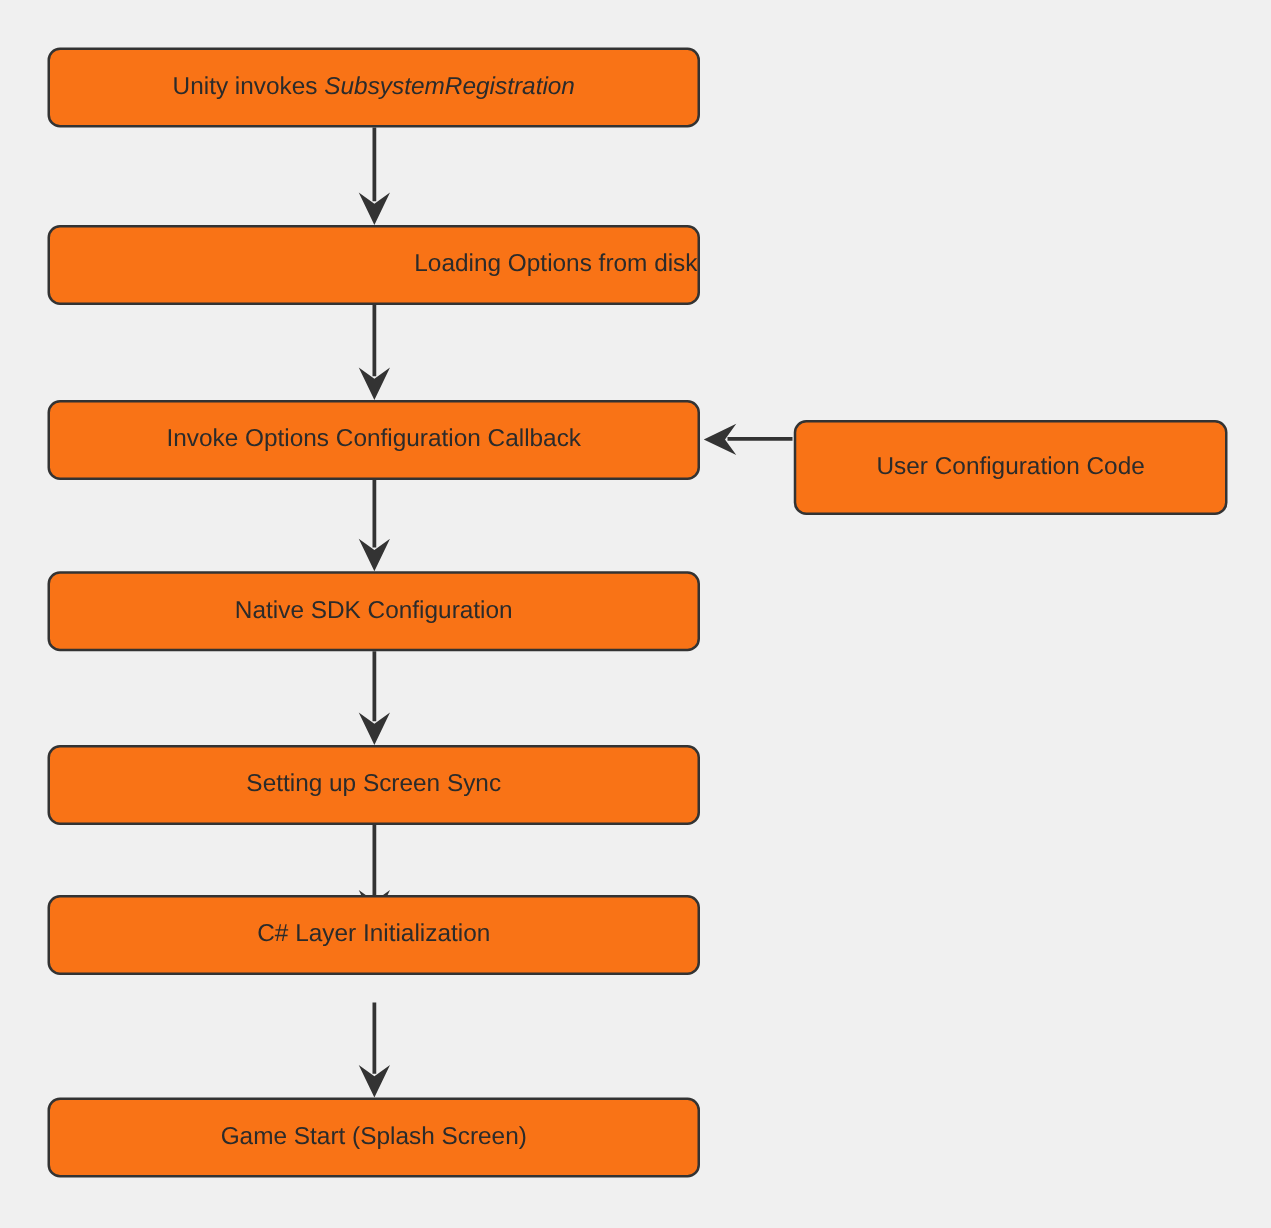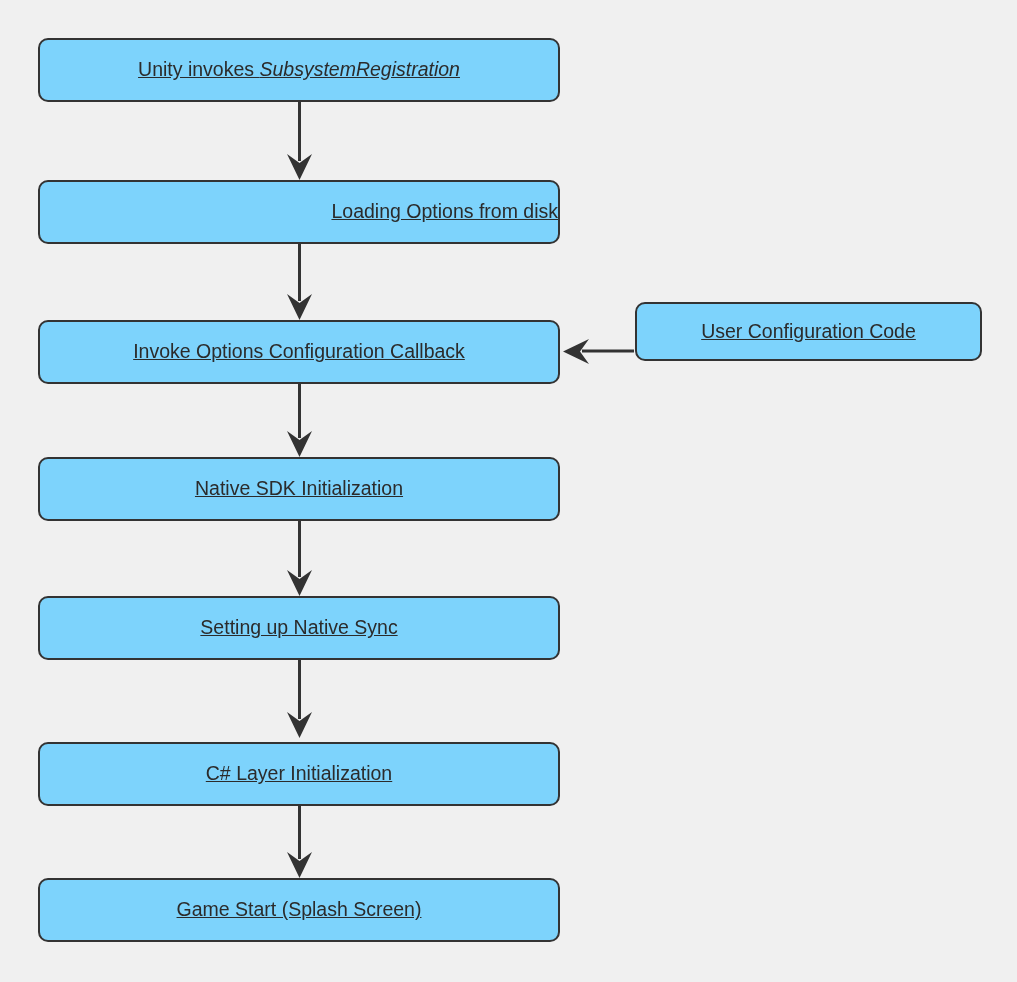--- a/index.html
+++ b/index.html
@@ -11,45 +11,44 @@
   .canvas {
     position: relative;
     width: 1017px;
     height: 982px;
     background: #f0f0f0;
     overflow: hidden;
   }
   .node {
     position: absolute;
     box-sizing: border-box;
-    background: #7dd3fc;
+    background: #f97316;
     border: 2.5px solid #333333;
     border-radius: 10px;
     display: flex;
     align-items: center;
     justify-content: center;
     color: #2b2b2b;
     font-size: 19.5px;
     line-height: 1.2;
     text-align: center;
     white-space: nowrap;
-    text-decoration: underline;
   }
   .node .em {
     font-style: italic;
   }
   .main-col { left: 38px; width: 522px; height: 64px; }
   .n1 { top: 38px; }
   .n2 { top: 180px; justify-content: flex-end; }
   .n3 { top: 320px; }
   .n4 { top: 457px; }
   .n5 { top: 596px; }
-  .n6 { top: 742px; }
+  .n6 { top: 716px; }
   .n7 { top: 878px; align-items: center; }
-  .side { left: 635px; top: 302px; width: 347px; height: 59px; }
+  .side { left: 635px; top: 336px; width: 347px; height: 76px; }
   svg.edges {
     position: absolute;
     top: 0; left: 0;
     width: 1017px;
     height: 982px;
     pointer-events: none;
   }
   svg.edges line { stroke: #333333; stroke-width: 3; }
   svg.edges polygon { fill: #333333; stroke: none; }
 </style>
@@ -101,25 +100,25 @@
 
   <div class="node main-col n3">
     <span>Invoke Options Configuration Callback</span>
   </div>
 
   <div class="node side">
     <span>User Configuration Code</span>
   </div>
 
   <div class="node main-col n4">
-    <span>Native SDK Initialization</span>
+    <span>Native SDK Configuration</span>
   </div>
 
   <div class="node main-col n5">
-    <span>Setting up Native Sync</span>
+    <span>Setting up Screen Sync</span>
   </div>
 
   <div class="node main-col n6">
     <span>C# Layer Initialization</span>
   </div>
 
   <div class="node main-col n7">
     <span>Game Start (Splash Screen)</span>
   </div>
 

